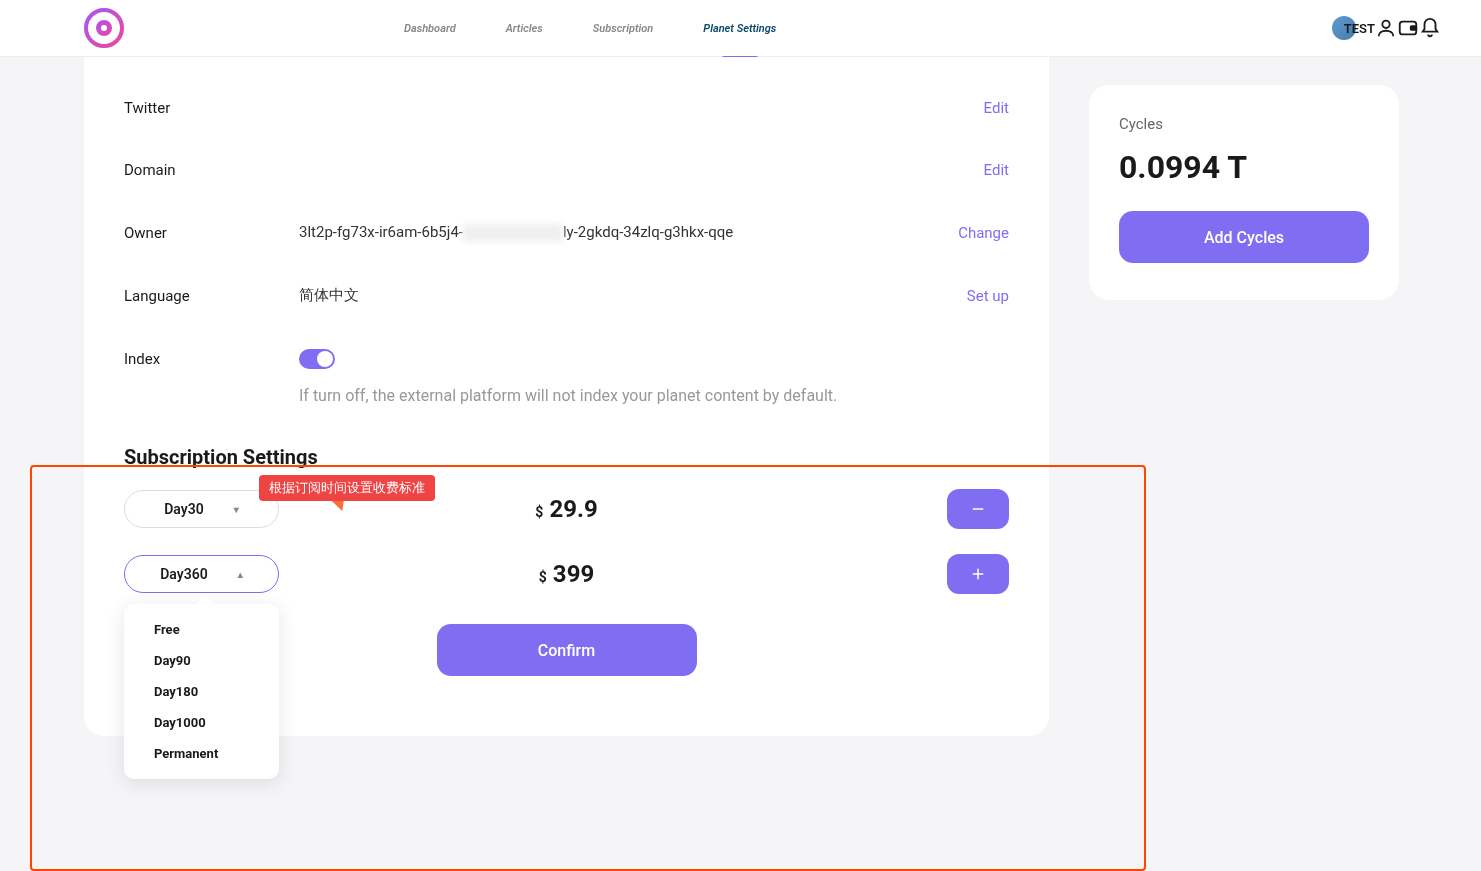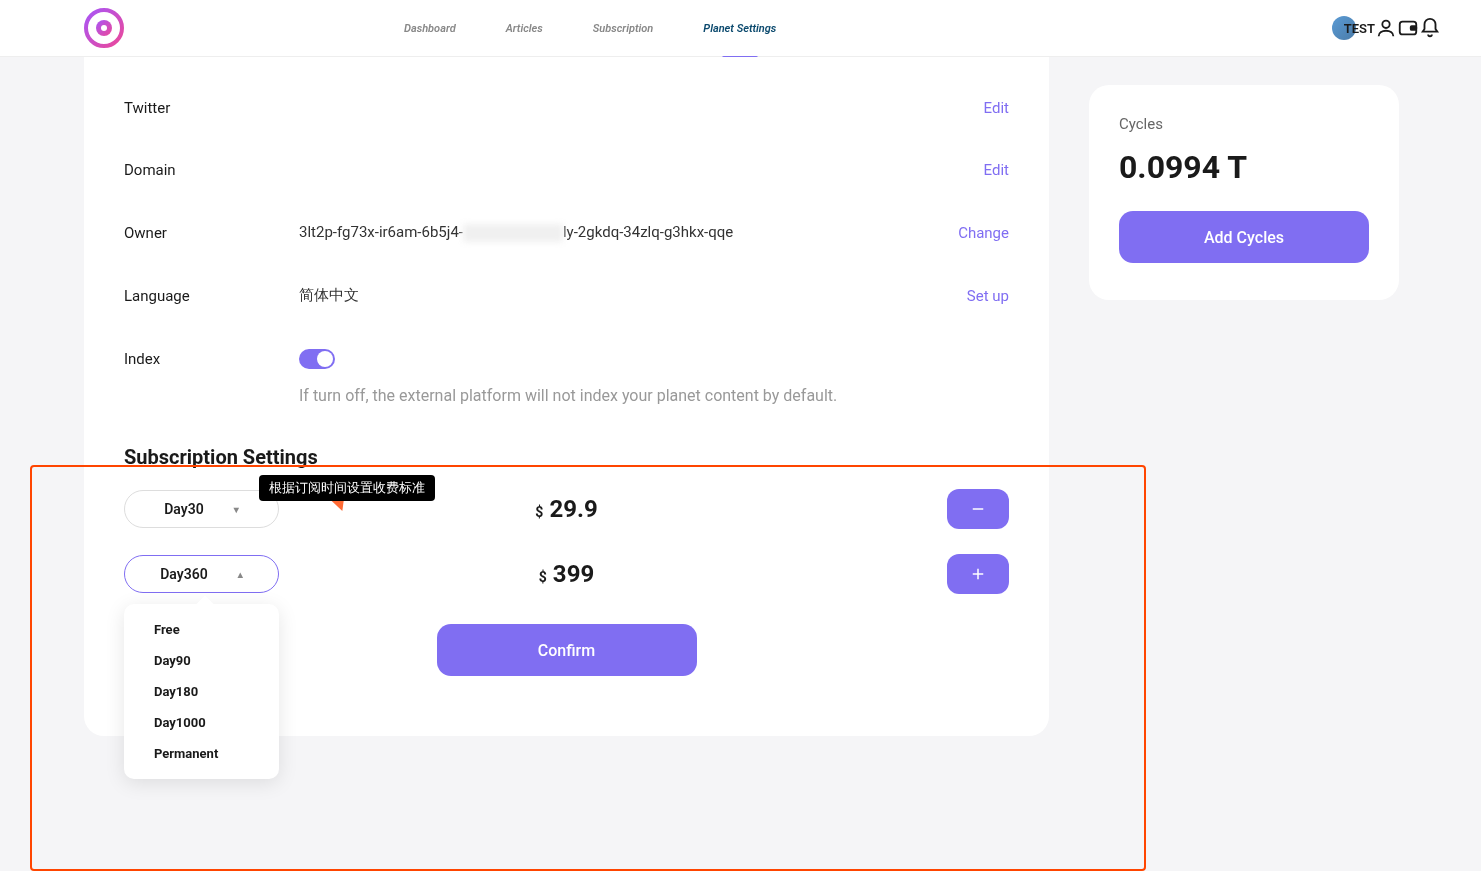--- a/index.html
+++ b/index.html
@@ -164,21 +164,21 @@
       z-index: 100;
       pointer-events: none;
     }
     .section-title {
       font-size: 20px;
       font-weight: 700;
       margin-bottom: 20px;
     }
     .tooltip {
       position: absolute;
-      background: #000000;
+      background: #ef4444;
       color: #fff;
       font-size: 13px;
       padding: 4px 10px;
       border-radius: 4px;
       top: 50px;
       left: 135px;
       z-index: 5;
       white-space: nowrap;
     }
     .tooltip::after {

